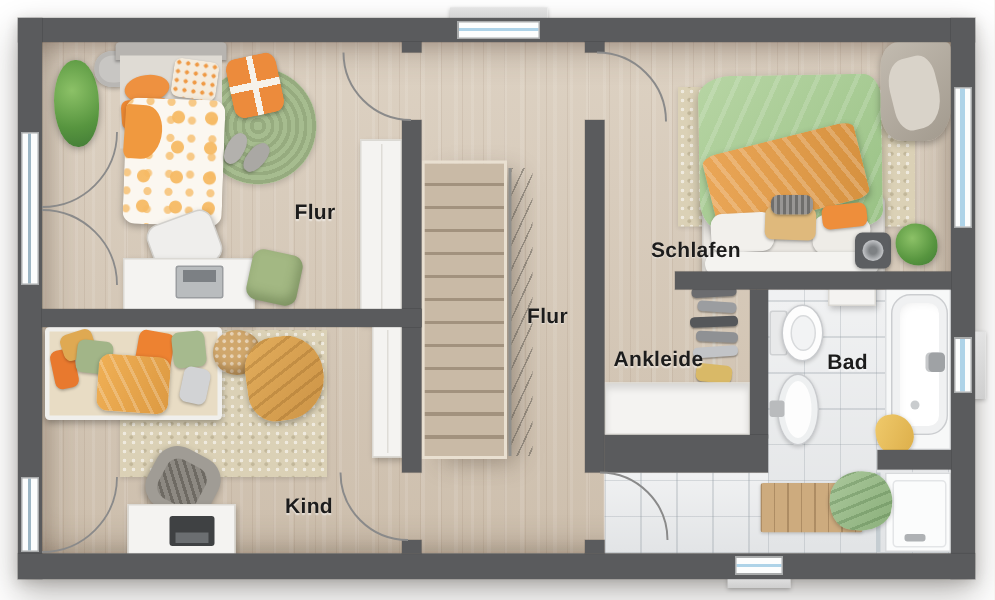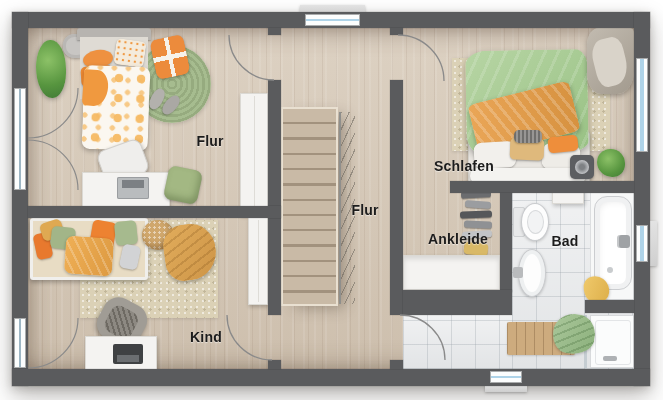--- a/index.html
+++ b/index.html
@@ -221,18 +221,18 @@
       <path d="M215,303 A45,45 0 0 0 260,348" stroke="#8a8a8a" stroke-width="1.3" fill="none"></path>
       <path d="M388,303 A45,45 0 0 1 433,348" stroke="#8a8a8a" stroke-width="1.3" fill="none"></path>
       <path d="M66,76 A50,50 0 0 1 16,126" stroke="#8a8a8a" stroke-width="1.2" fill="none"></path>
       <path d="M16,128 A50,50 0 0 1 66,178" stroke="#8a8a8a" stroke-width="1.2" fill="none"></path>
       <path d="M66,306 A50,50 0 0 1 16,356" stroke="#8a8a8a" stroke-width="1.2" fill="none"></path>
     </svg>
 
     <div class="label" style="left:198px;top:129px;">Flur</div>
     <div class="label" style="left:353px;top:198px;">Flur</div>
     <div class="label" style="left:428px;top:154px;margin-left:24px;">Schlafen</div>
-    <div class="label" style="left:446px;top:227px;">Ankleide</div>
+    <div class="label" style="left:427px;top:227px;">Ankleide</div>
     <div class="label" style="left:553px;top:229px;">Bad</div>
     <div class="label" style="left:194px;top:325px;">Kind</div>
 
   </div>
 </div>
 
 </body></html>

